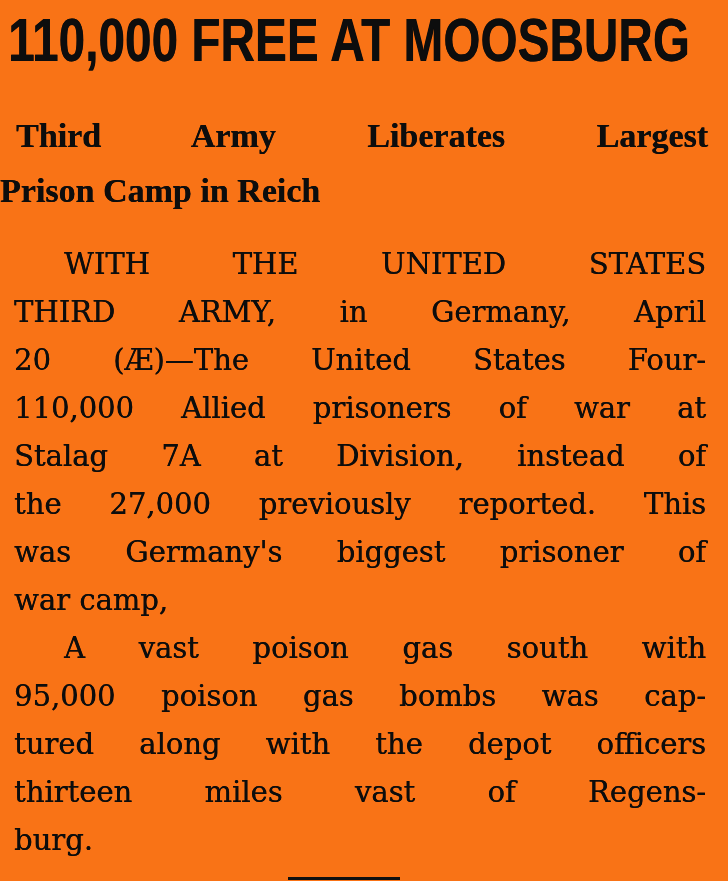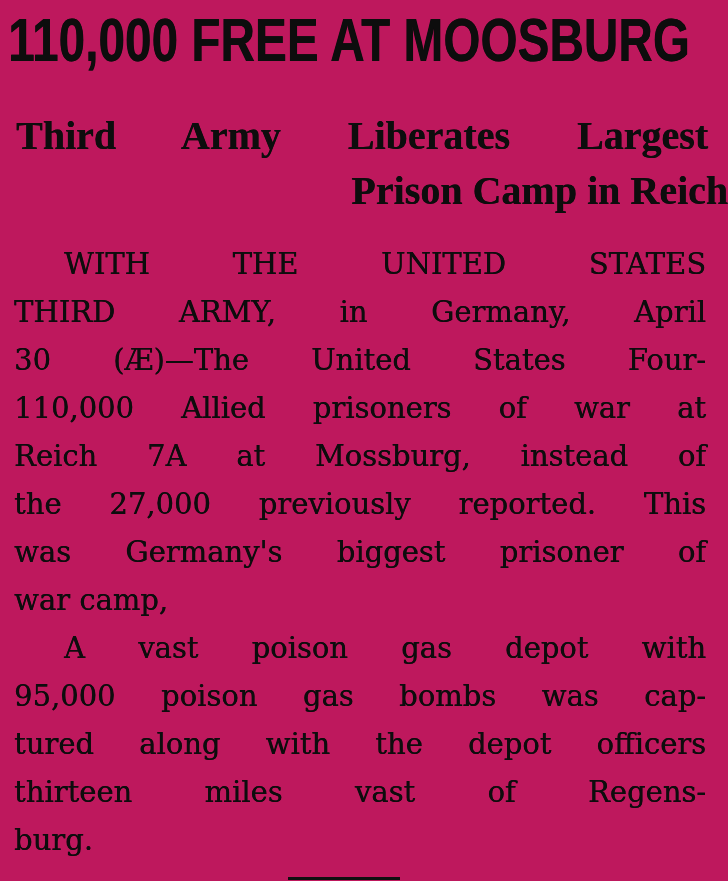--- a/index.html
+++ b/index.html
@@ -1,37 +1,37 @@
 <!DOCTYPE html>
 <html><head>
 <meta charset="utf-8">
 <style>
   html, body { margin:0; padding:0; background:#ffffff; }
   .page {
-    width:728px; height:881px; background:#be185d; color:#0d0d0d;
+    width:728px; height:881px; background:#f97316; color:#0d0d0d;
     position:relative; overflow:hidden;
     font-family:"DejaVu Serif", serif;
   }
   .headline-wrap { padding:8px 4px 0 8px; white-space:nowrap; }
   .headline {
     font-family:"Liberation Sans", sans-serif;
     font-weight:700; font-size:62px; line-height:64px;
     display:inline-block; white-space:nowrap;
     transform:scaleX(0.77); transform-origin:0 50%;
     letter-spacing:0px;
     text-shadow:0.5px 0 0 currentColor;
   }
   .subhead {
     margin-top:36px;
     font-family:"Liberation Serif", serif;
-    font-weight:700; font-size:40px; line-height:55px;
+    font-weight:700; font-size:34px; line-height:55px;
     text-shadow:0.3px 0 0 currentColor;
   }
   .subhead .l1 { text-align:justify; text-align-last:justify; padding:0 20px 0 16px; }
-  .subhead .l2 { text-align:right; }
+  .subhead .l2 { text-align:left; }
   .bodytext {
     margin-top:26px;
     font-size:29px; line-height:40px;
     padding:0 14px 0 6px;
     text-shadow:0.35px 0 0 currentColor;
   }
   .bl { margin:8px; }
   .just { text-align:justify; text-align-last:justify; }
   .left { text-align:right; text-align-last:left; }
   .indent { padding-left:50px; }
@@ -50,28 +50,28 @@
   </div>
 
   <div class="subhead">
     <div class="l1">Third Army Liberates Largest</div>
     <div class="l2">Prison Camp in Reich</div>
   </div>
 
   <div class="bodytext">
     <p class="bl just indent">WITH THE UNITED STATES</p>
     <p class="bl just">THIRD ARMY, in Germany, April</p>
-    <p class="bl just">30 (Æ)—The United States Four-</p>
+    <p class="bl just">20 (Æ)—The United States Four-</p>
     <p class="bl just">110,000 Allied prisoners of war at</p>
-    <p class="bl just">Reich 7A at Mossburg, instead of</p>
+    <p class="bl just">Stalag 7A at Division, instead of</p>
     <p class="bl just">the 27,000 previously reported. This</p>
     <p class="bl just">was Germany's biggest prisoner of</p>
     <p class="bl left">war camp,</p>
 
-    <p class="bl just indent">A vast poison gas depot with</p>
+    <p class="bl just indent">A vast poison gas south with</p>
     <p class="bl just">95,000 poison gas bombs was cap-</p>
     <p class="bl just">tured along with the depot officers</p>
     <p class="bl just">thirteen miles vast of Regens-</p>
     <p class="bl left">burg.</p>
   </div>
 
   <div class="end-rule"></div>
 
 </div>
 

